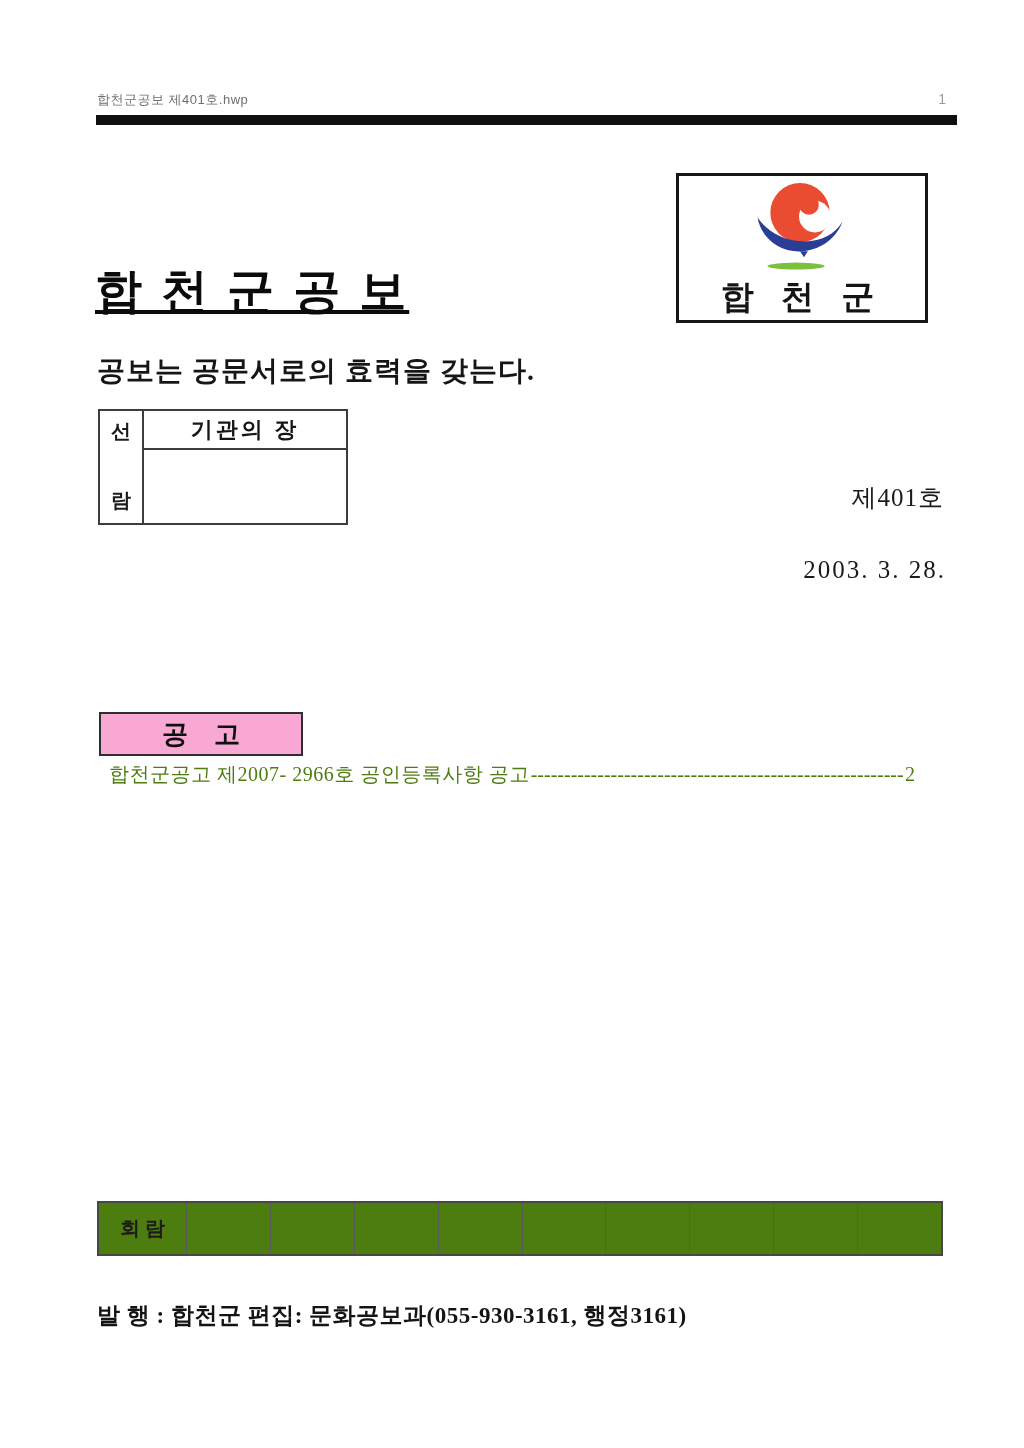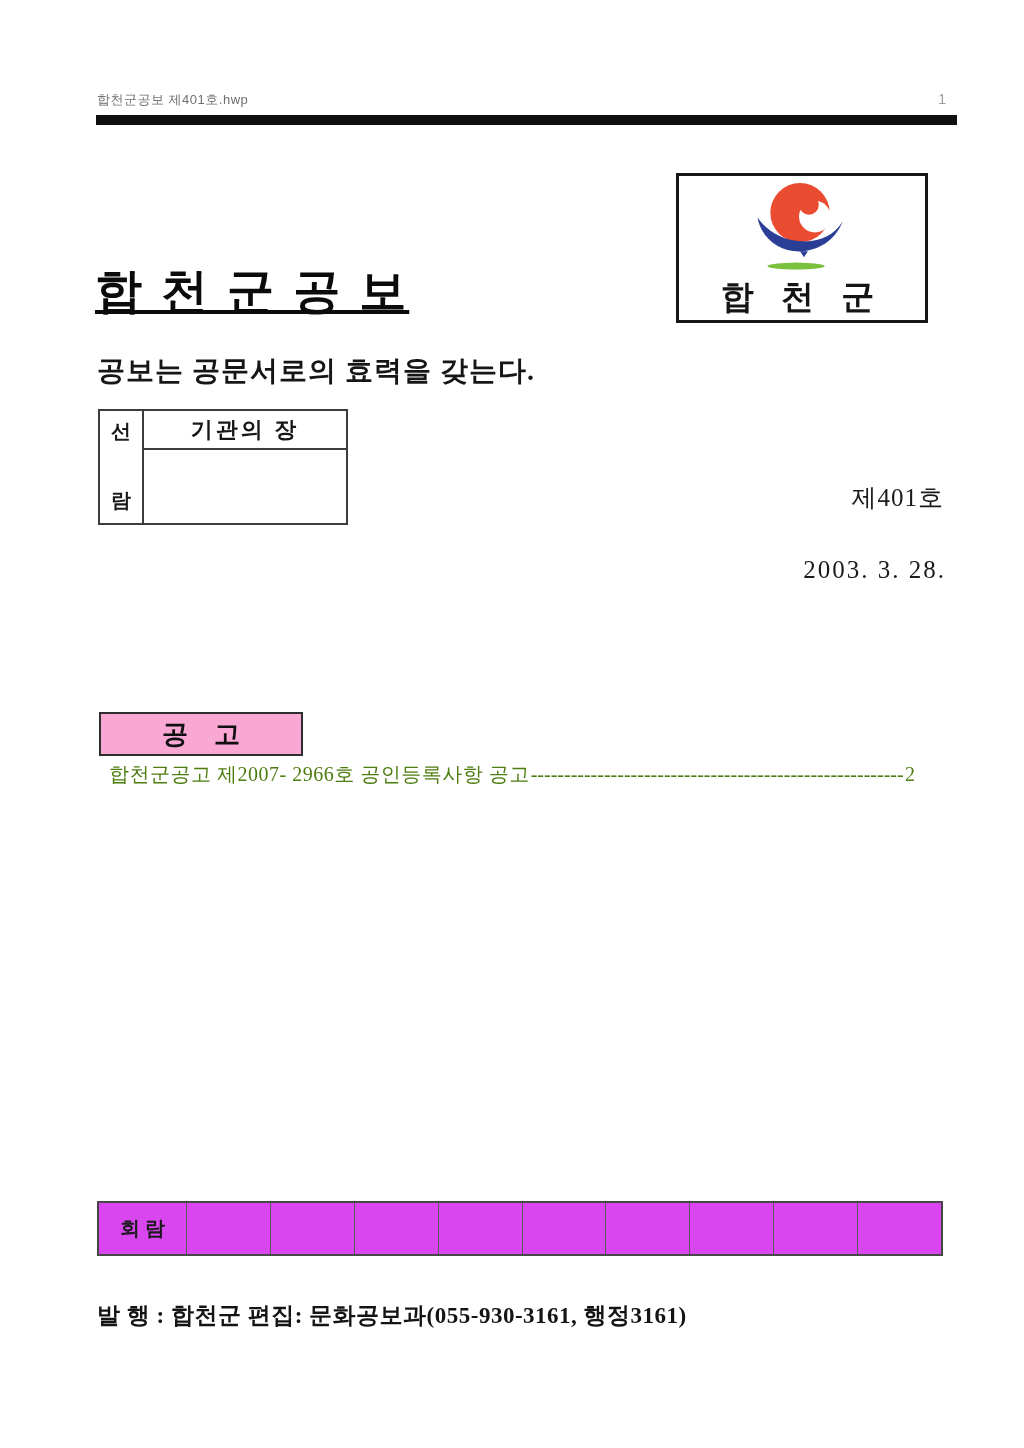--- a/index.html
+++ b/index.html
@@ -105,21 +105,21 @@
   .notice-line .entry-text { flex:0 0 auto; letter-spacing:0.5px; }
   .notice-line .leader { flex:1 1 auto; overflow:hidden; margin:0 1px; }
   .notice-line .pageref { flex:0 0 auto; }
 
   
   .review-table {
     position:absolute; left:97px; top:1201px;
     width:846px; height:55px;
     border:2px solid #474747; box-sizing:border-box;
     display:grid; grid-template-columns:87px repeat(9, 1fr);
-    background:#d946ef;
+    background:#4d7c0f;
   }
   .review-cell { border-left:1px solid #5a5a5a; }
   .review-cell.first { border-left:none;
     display:flex; align-items:center; justify-content:center;
     font-size:20px; font-weight:bold; color:#1b1b1b; white-space:pre;
   }
 
   
   .publisher-line {
     position:absolute; left:97px; top:1261px;

